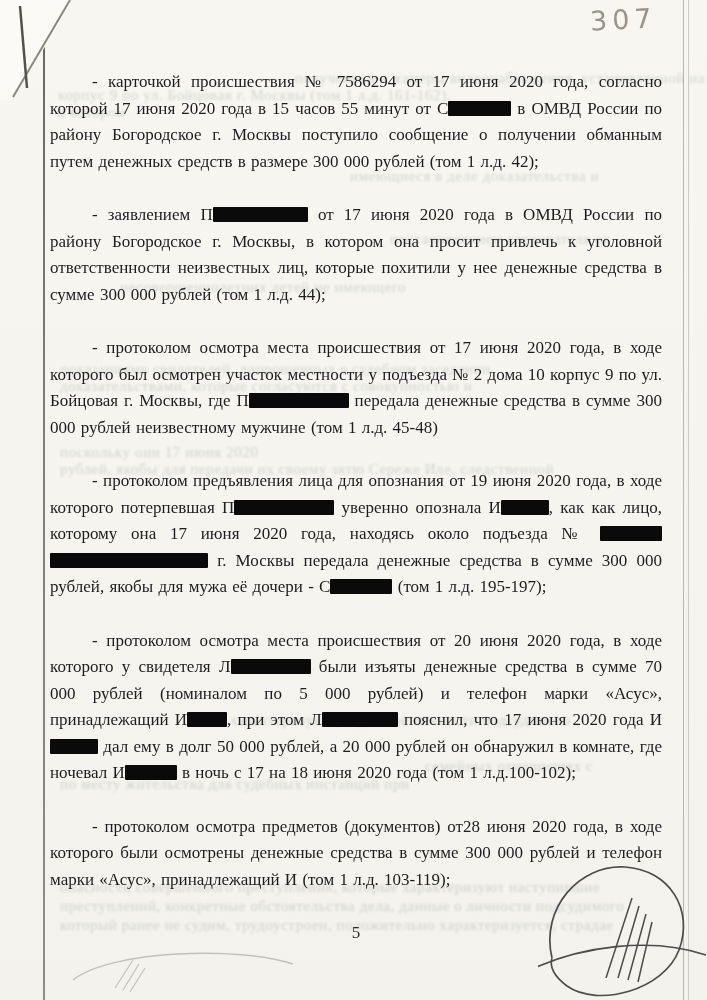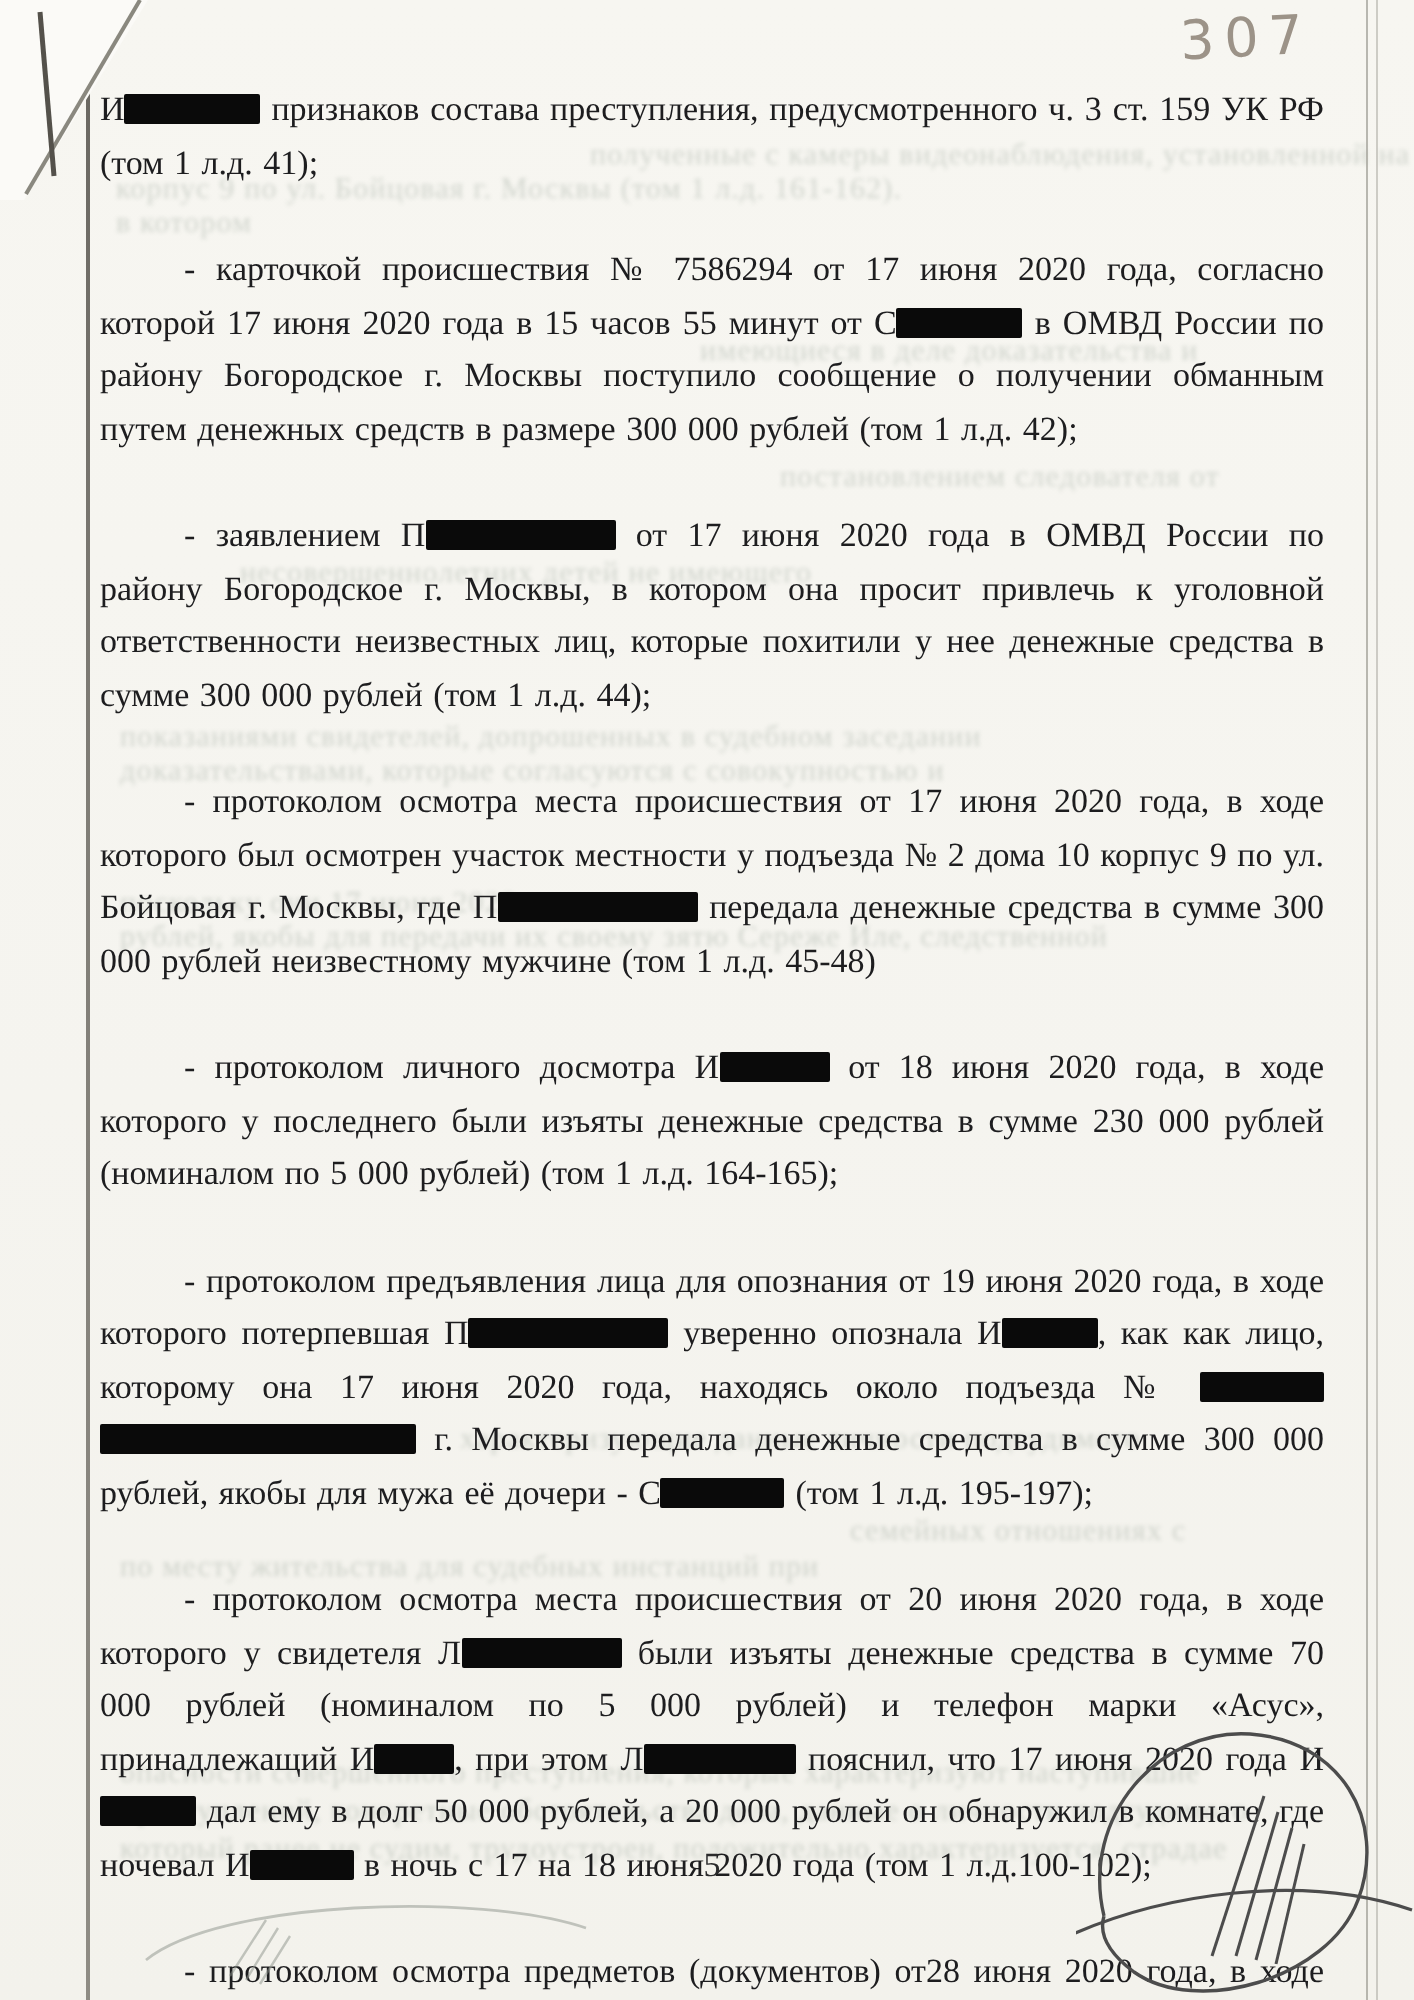--- a/index.html
+++ b/index.html
@@ -88,25 +88,23 @@
 
   <svg class="fold-svg" width="115" height="115">
     <polygon points="0,0 74,0 12,100 0,100" fill="#fbfaf7"></polygon>
     <line x1="70" y1="0" x2="13" y2="97" stroke="#8a887f" stroke-width="2"></line>
     <line x1="20" y1="6" x2="27" y2="88" stroke="#54514b" stroke-width="2.5"></line>
   </svg>
 
   <div class="corner-number">307</div>
 
   <div class="doc-body" id="doc-body">
-      <div class="para no-indent">И<span class="redact" style="width: 68px;"></span> признаков состава преступления, предусмотренного ч. 3 ст. 159 УК РФ (том 1 л.д. 41);</div>
       <div class="para">- карточкой происшествия № 7586294 от 17 июня 2020 года, согласно которой 17 июня 2020 года в 15 часов 55 минут от С<span class="redact" style="width: 63px;"></span> в ОМВД России по району Богородское г. Москвы поступило сообщение о получении обманным путем денежных средств в размере 300 000 рублей (том 1 л.д. 42);</div>
       <div class="para">- заявлением П<span class="redact" style="width: 95px;"></span> от 17 июня 2020 года в ОМВД России по району Богородское г. Москвы, в котором она просит привлечь к уголовной ответственности неизвестных лиц, которые похитили у нее денежные средства в сумме 300 000 рублей (том 1 л.д. 44);</div>
       <div class="para">- протоколом осмотра места происшествия от 17 июня 2020 года, в ходе которого был осмотрен участок местности у подъезда № 2 дома 10 корпус 9 по ул. Бойцовая г. Москвы, где П<span class="redact" style="width: 100px;"></span> передала денежные средства в сумме 300 000 рублей неизвестному мужчине (том 1 л.д. 45-48)</div>
-      <div class="para">- протоколом личного досмотра И<span class="redact" style="width: 55px;"></span> от 18 июня 2020 года, в ходе которого у последнего были изъяты денежные средства в сумме 230 000 рублей (номиналом по 5 000 рублей) (том 1 л.д. 164-165);</div>
       <div class="para">- протоколом предъявления лица для опознания от 19 июня 2020 года, в ходе которого потерпевшая П<span class="redact" style="width: 100px;"></span> уверенно опознала И<span class="redact" style="width: 48px;"></span>, как как лицо, которому она 17 июня 2020 года, находясь около подъезда № <span class="redact" style="width: 62px;"></span> <span class="redact" style="width: 158px;"></span> г. Москвы передала денежные средства в сумме 300 000 рублей, якобы для мужа её дочери - С<span class="redact" style="width: 62px;"></span> (том 1 л.д. 195-197);</div>
       <div class="para">- протоколом осмотра места происшествия от 20 июня 2020 года, в ходе которого у свидетеля Л<span class="redact" style="width: 80px;"></span> были изъяты денежные средства в сумме 70 000 рублей (номиналом по 5 000 рублей) и телефон марки «Асус», принадлежащий И<span class="redact" style="width: 40px;"></span>, при этом Л<span class="redact" style="width: 76px;"></span> пояснил, что 17 июня 2020 года И<span class="redact" style="width: 48px;"></span> дал ему в долг 50 000 рублей, а 20 000 рублей он обнаружил в комнате, где ночевал И<span class="redact" style="width: 52px;"></span> в ночь с 17 на 18 июня 2020 года (том 1 л.д.100-102);</div>
       <div class="para">- протоколом осмотра предметов (документов) от28 июня 2020 года, в ходе которого были осмотрены денежные средства в сумме 300 000 рублей и телефон марки «Асус», принадлежащий И (том 1 л.д. 103-119);</div>
     </div>
 
   <div class="page-number">5</div>
 
   <svg class="ghost-swoosh" width="270" height="60">
     <path d="M 18 42 C 55 12 185 8 238 26" fill="none" stroke="#8d938b" stroke-width="1.4"></path>
     <path d="M 60 50 L 78 22 M 68 52 L 84 26 M 75 54 L 90 30" fill="none" stroke="#8d938b" stroke-width="1.2"></path>

